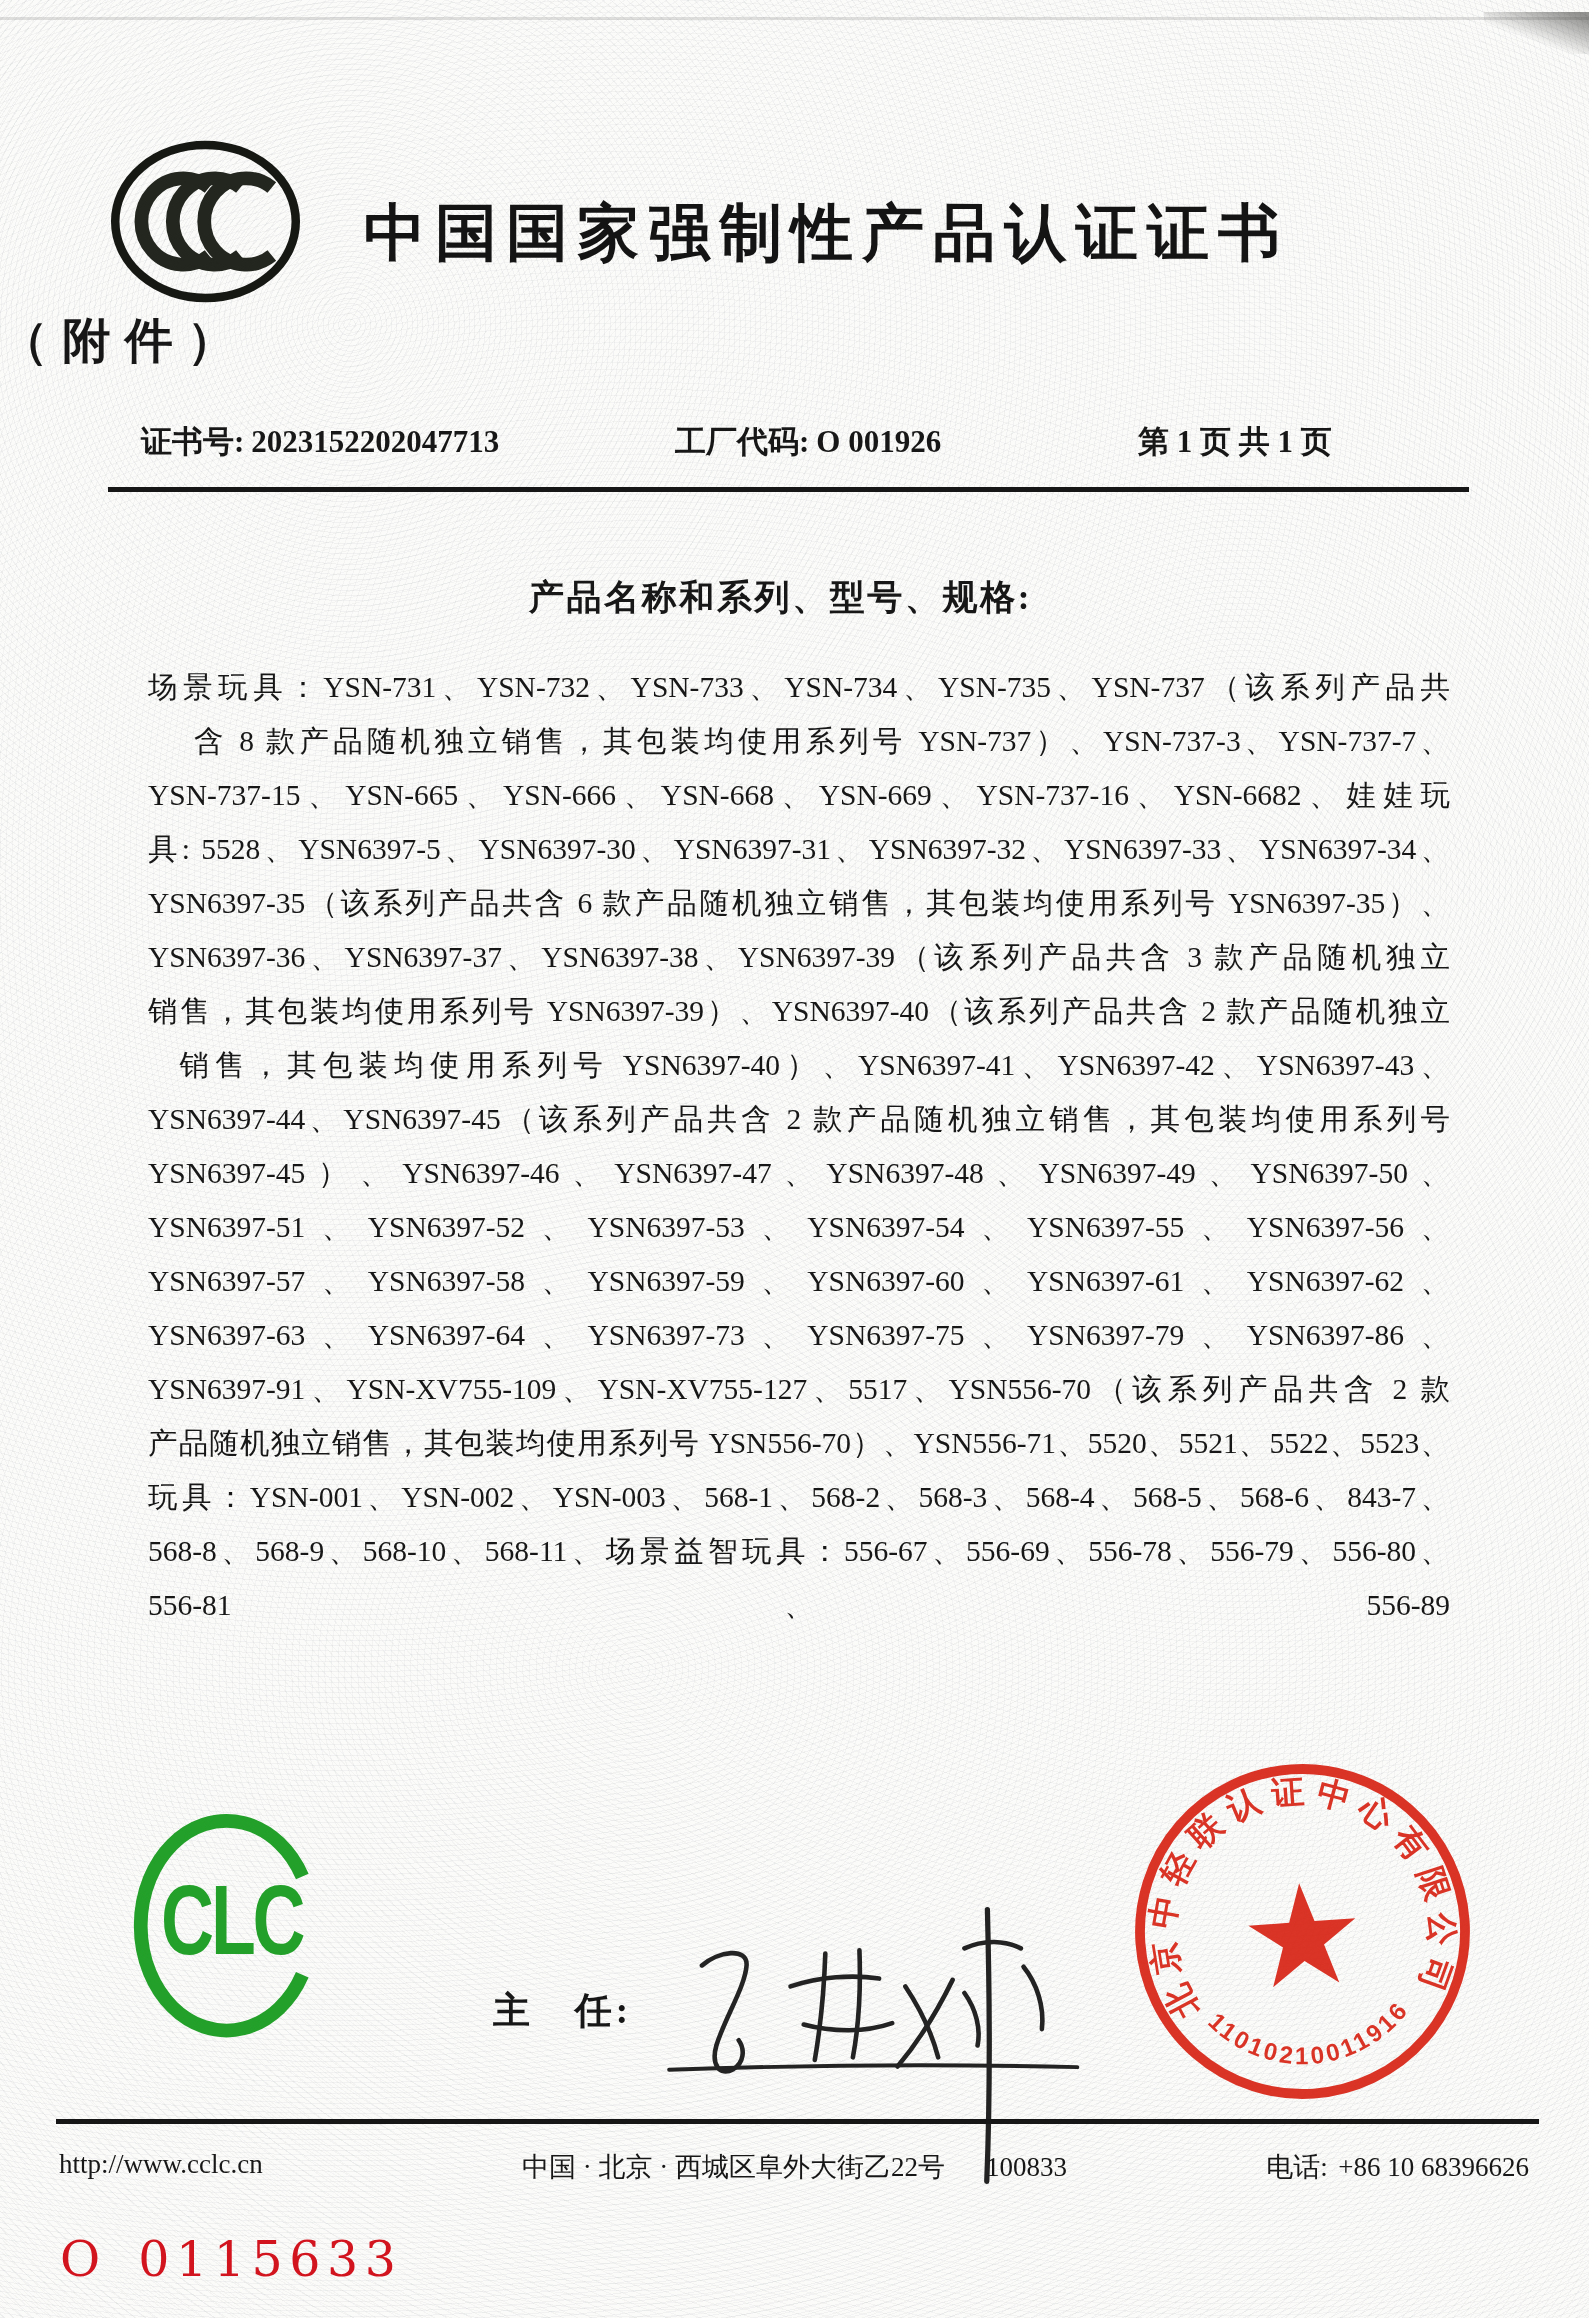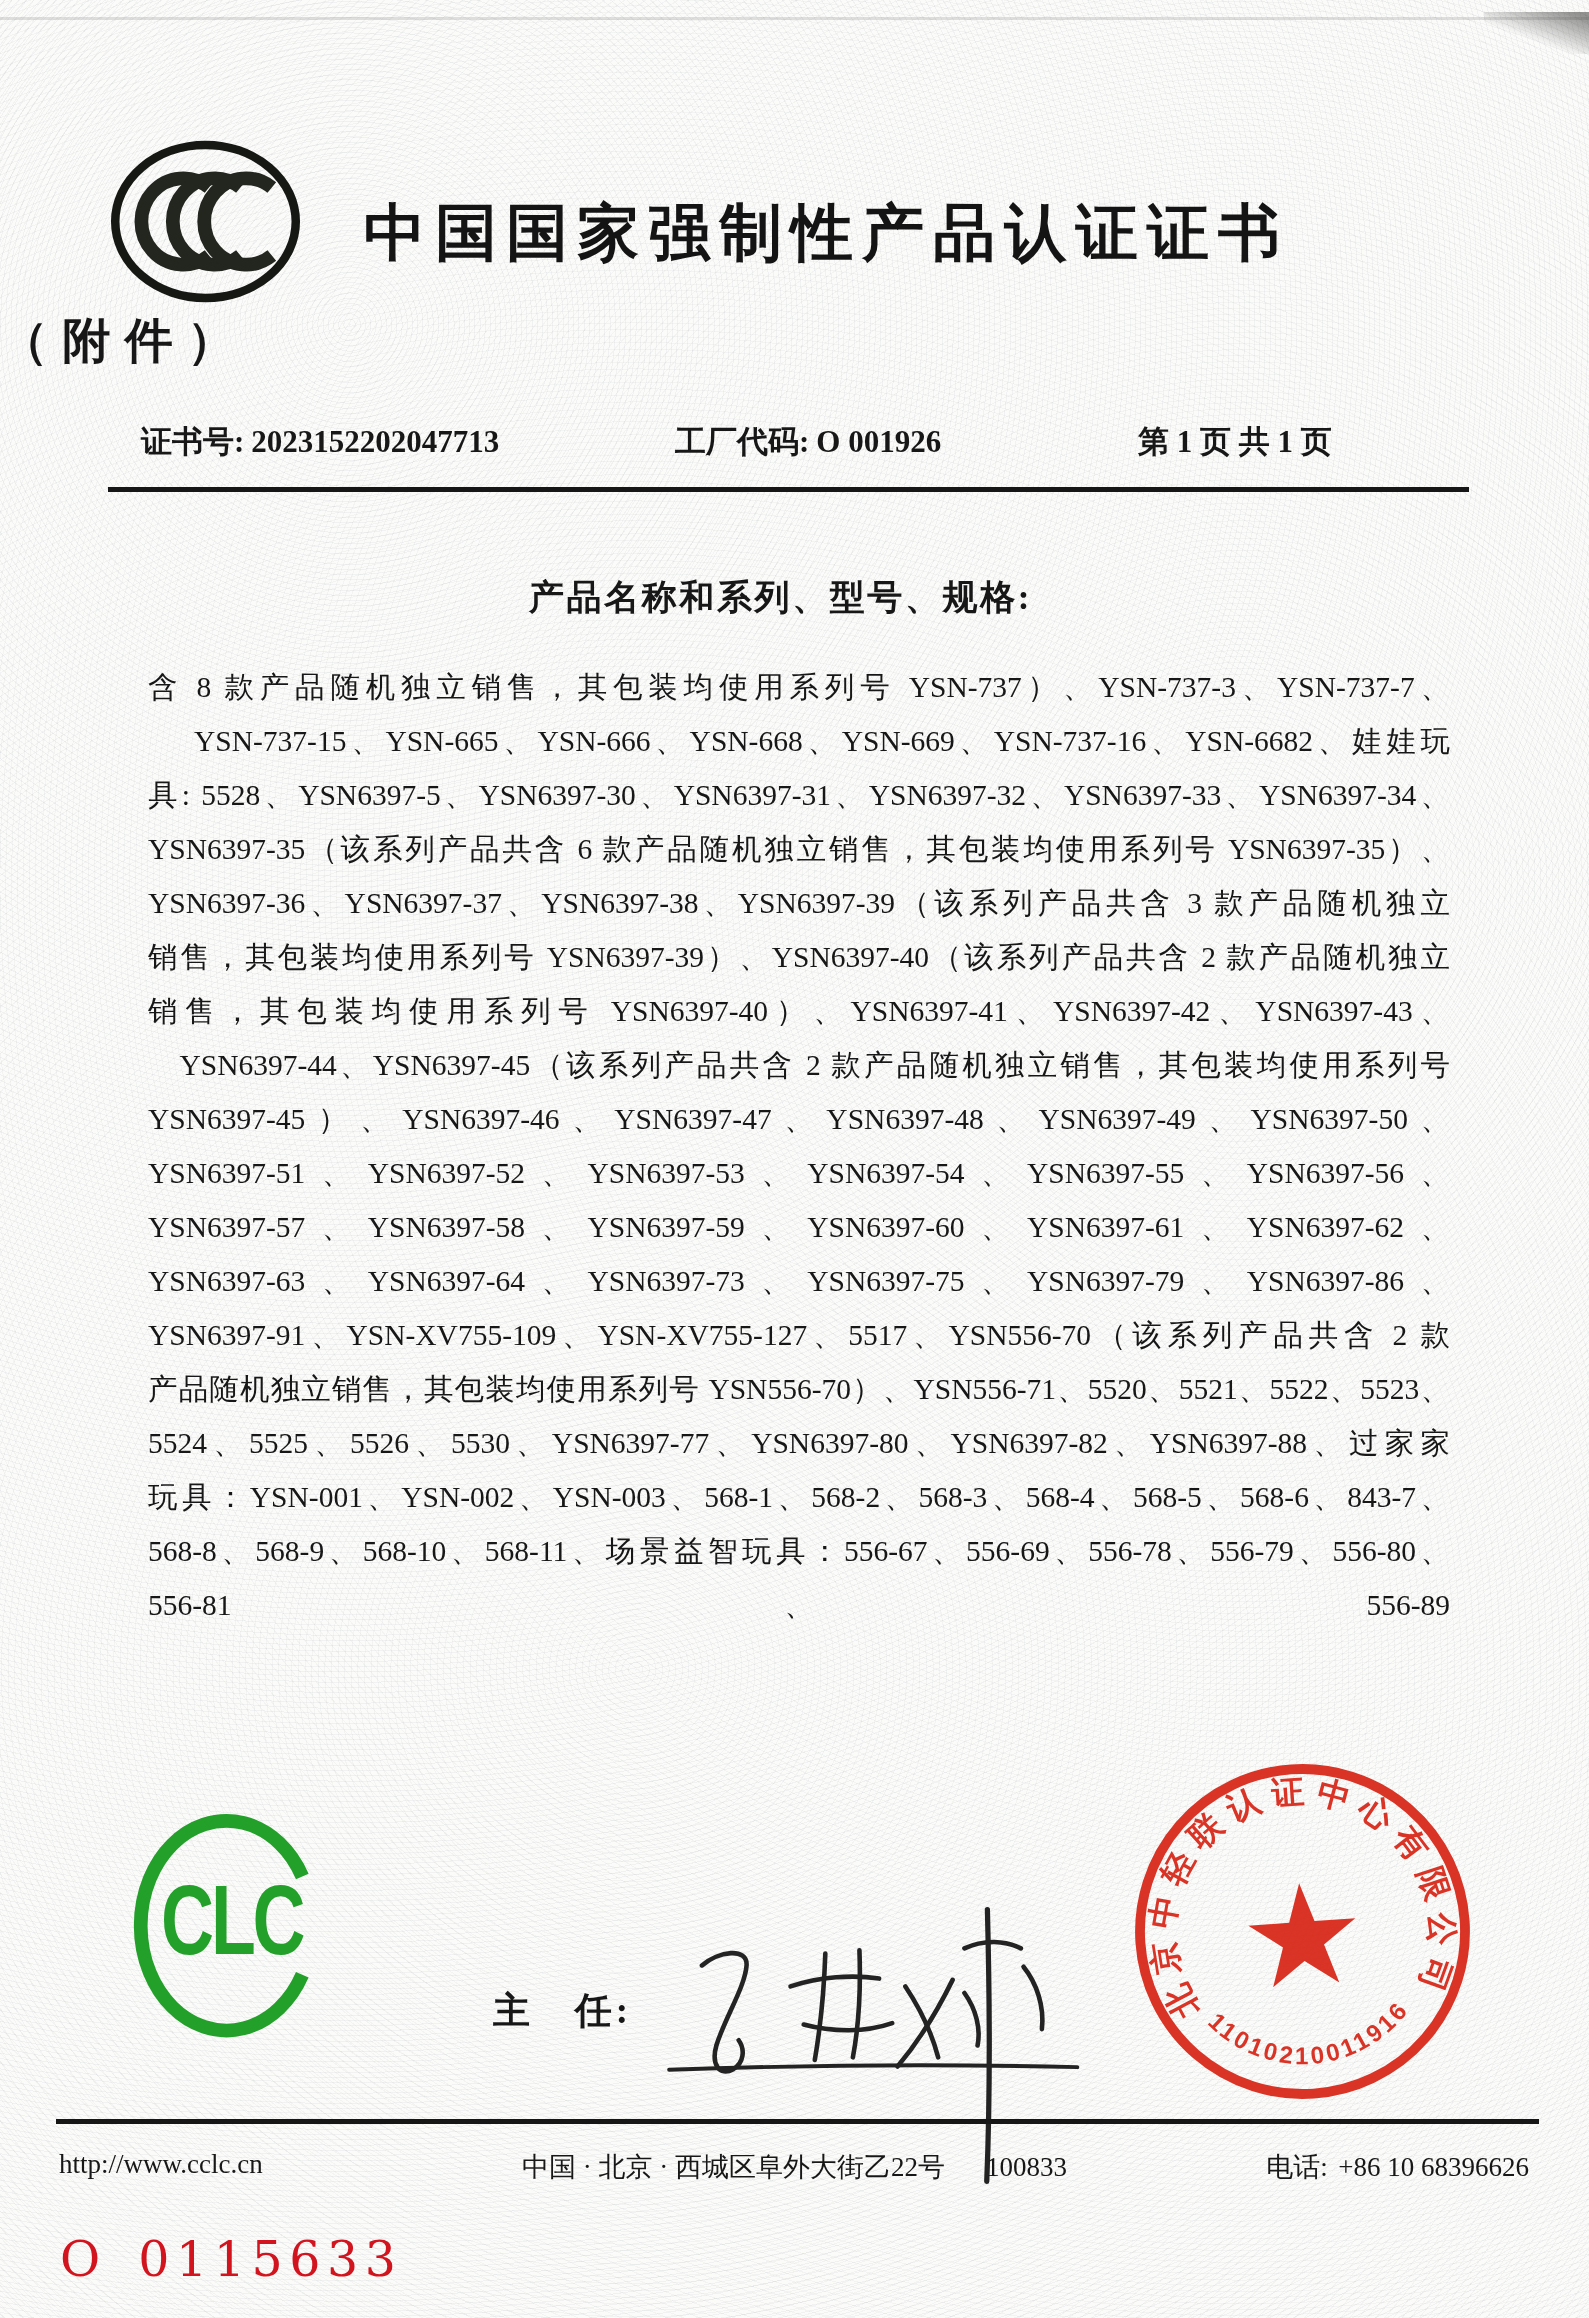--- a/index.html
+++ b/index.html
@@ -63,35 +63,35 @@
   <div class="abs certrow" style="left:675px;top:421px">
     <span>工厂代码:</span><span class="gap">O 001926</span>
   </div>
   <div class="abs certrow" style="left:1138px;top:421px">第 1 页 共 1 页</div>
 
   <div class="abs rule" style="left:108px;top:487px;width:1361px;height:4.6px"></div>
 
   <div class="abs heading" style="left:0;top:574px">产品名称和系列、型号、规格:</div>
 
   <div class="abs bodywrap">
+    <div class="bline">场景玩具：YSN-731、YSN-732、YSN-733、YSN-734、YSN-735、YSN-737（该系列产品共</div>
     <div class="bline">含 8 款产品随机独立销售，其包装均使用系列号 YSN-737）、YSN-737-3、YSN-737-7、</div>
     <div class="bline">YSN-737-15、YSN-665、YSN-666、YSN-668、YSN-669、YSN-737-16、YSN-6682、娃娃玩</div>
     <div class="bline">具: 5528、YSN6397-5、YSN6397-30、YSN6397-31、YSN6397-32、YSN6397-33、YSN6397-34、</div>
     <div class="bline">YSN6397-35（该系列产品共含 6 款产品随机独立销售，其包装均使用系列号 YSN6397-35）、</div>
     <div class="bline">YSN6397-36、YSN6397-37、YSN6397-38、YSN6397-39（该系列产品共含 3 款产品随机独立</div>
     <div class="bline">销售，其包装均使用系列号 YSN6397-39）、YSN6397-40（该系列产品共含 2 款产品随机独立</div>
     <div class="bline">销售，其包装均使用系列号 YSN6397-40）、YSN6397-41、YSN6397-42、YSN6397-43、</div>
     <div class="bline">YSN6397-44、YSN6397-45（该系列产品共含 2 款产品随机独立销售，其包装均使用系列号</div>
     <div class="bline">YSN6397-45）、YSN6397-46、YSN6397-47、YSN6397-48、YSN6397-49、YSN6397-50、</div>
     <div class="bline">YSN6397-51、YSN6397-52、YSN6397-53、YSN6397-54、YSN6397-55、YSN6397-56、</div>
     <div class="bline">YSN6397-57、YSN6397-58、YSN6397-59、YSN6397-60、YSN6397-61、YSN6397-62、</div>
     <div class="bline">YSN6397-63、YSN6397-64、YSN6397-73、YSN6397-75、YSN6397-79、YSN6397-86、</div>
     <div class="bline">YSN6397-91、YSN-XV755-109、YSN-XV755-127、5517、YSN556-70（该系列产品共含 2 款</div>
     <div class="bline">产品随机独立销售，其包装均使用系列号 YSN556-70）、YSN556-71、5520、5521、5522、5523、</div>
-    <div class="bline">5524、5525、5526、5530、YSN6397-77、YSN6397-80、YSN6397-82、YSN6397-88、过家家</div>
     <div class="bline">玩具：YSN-001、YSN-002、YSN-003、568-1、568-2、568-3、568-4、568-5、568-6、843-7、</div>
     <div class="bline">568-8、568-9、568-10、568-11、场景益智玩具：556-67、556-69、556-78、556-79、556-80、</div>
     <div class="bline">556-81、556-89</div>
   </div>
 
   <svg class="abs" style="left:128px;top:1813px" width="197" height="226" viewBox="0 0 300 345">
     <path d="M 265.7 96.9 A 131 160 0 1 0 265.7 247.1" fill="none" stroke="#23a02a" stroke-width="21"></path>
     <text transform="translate(158,216) scale(0.95,1.28)" text-anchor="middle" font-size="118" font-weight="bold" fill="#23a02a" letter-spacing="-5" style="font-family:'Liberation Sans','DejaVu Sans',sans-serif">CLC</text>
   </svg>
 

